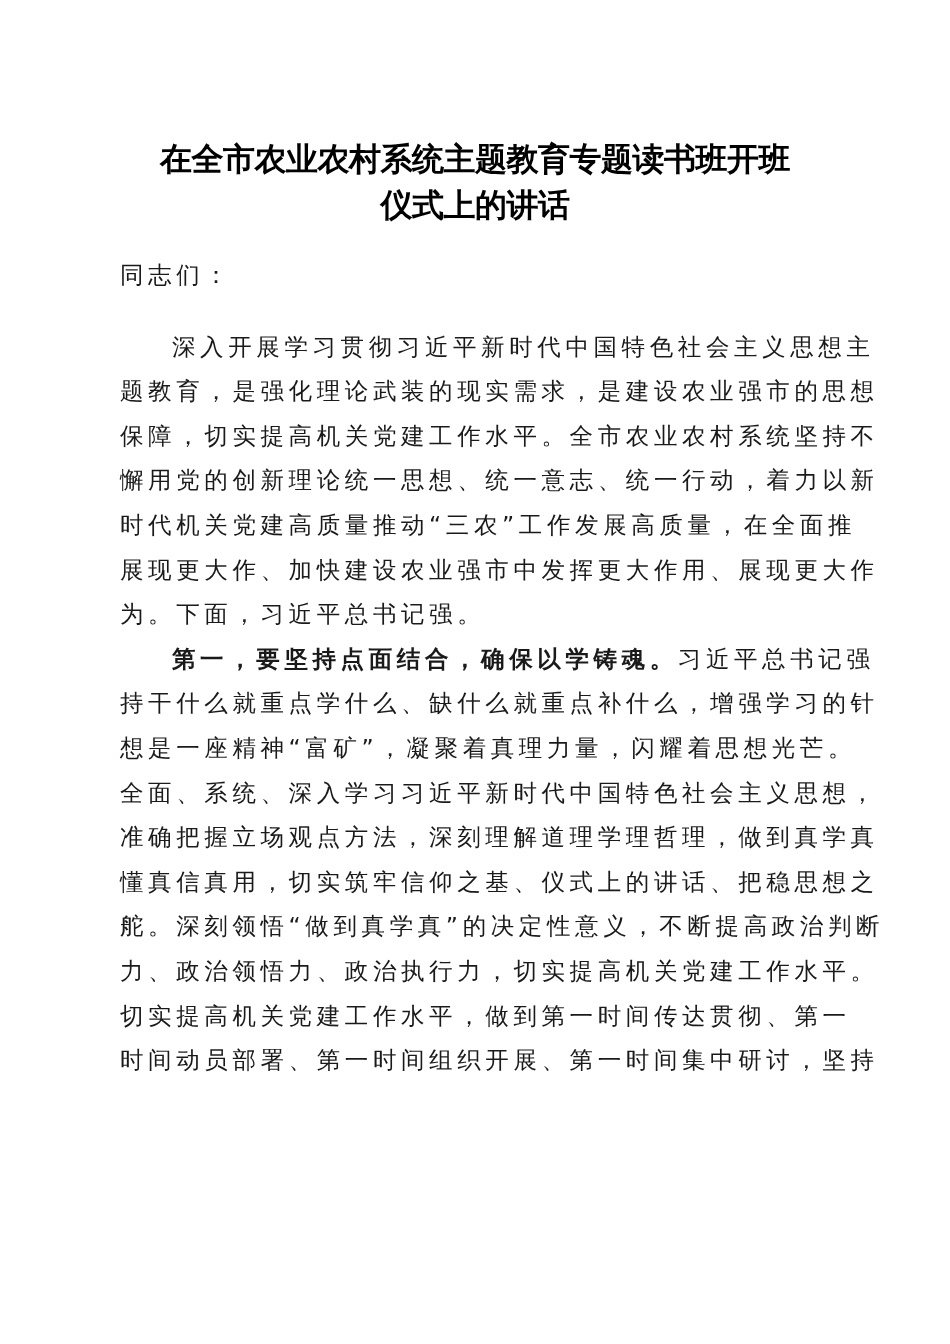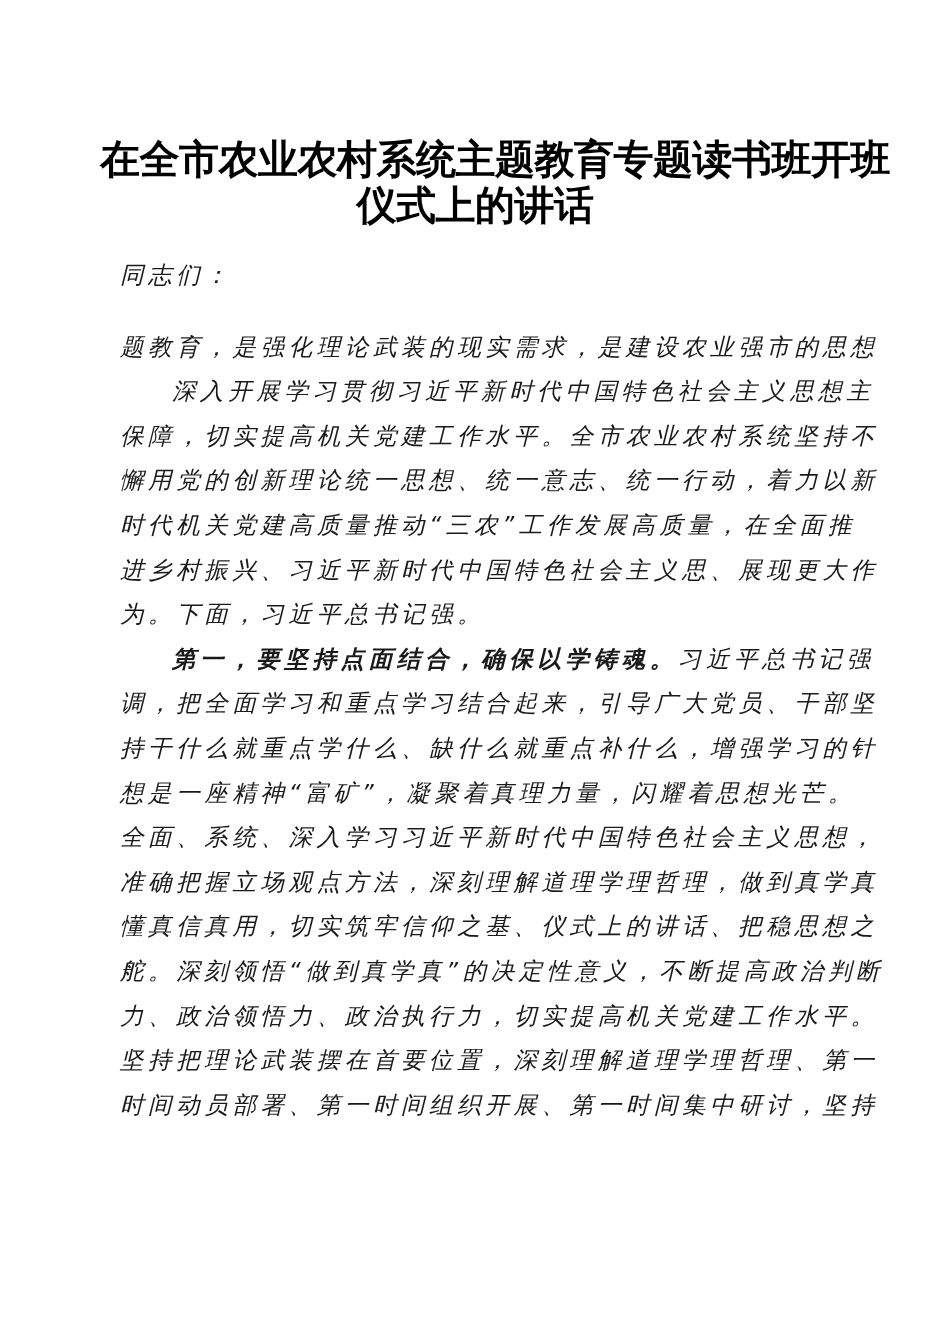--- a/index.html
+++ b/index.html
@@ -1,61 +1,60 @@
 <!DOCTYPE html>
 <html><head>
 <meta charset="utf-8">
 <style>
   html, body { margin: 0; padding: 0; background: #ffffff; }
   body { width: 950px; height: 1344px; position: relative; overflow: hidden;
          font-family: "DejaVu Serif", "Liberation Serif", serif; color: #111111; }
   .page { position: absolute; left: 0; top: 0; width: 950px; height: 1344px; background: #ffffff; }
   .title { position: absolute; left: 100px; width: 750px; top: 136px; text-align: center;
-           font-family: "DejaVu Serif", serif; font-weight: bold; font-size: 40px;
+           font-family: "DejaVu Serif", serif; font-weight: bold; font-size: 32px;
            line-height: 46px; letter-spacing: -0.5px; color: #000; }
   .title div { white-space: nowrap; }
   .body { position: absolute; left: 120px; top: 253px; width: 710px;
           font-family: "DejaVu Sans", "Liberation Sans", sans-serif; font-size: 23.5px;
           line-height: 44.6px; letter-spacing: 4.6px; color: #1a1a1a; }
-  .line { white-space: nowrap; height: 44.6px; font-style: italic; }
+  .line { white-space: nowrap; height: 44.6px; }
   .greet { margin-bottom: 27px; }
   .indent { padding-left: 52px; }
   .lead { font-family: "DejaVu Serif", serif; font-weight: bold; }
 </style>
 </head>
 <body>
 
 <div class="page">
   <div class="title">
     <div>在全市农业农村系统主题教育专题读书班开班</div>
     <div>仪式上的讲话</div>
   </div>
 
   <div class="body">
     <div class="line greet">同志们：</div>
 
     <div>
+      <div class="line indent">深入开展学习贯彻习近平新时代中国特色社会主义思想主</div>
       <div class="line">题教育，是强化理论武装的现实需求，是建设农业强市的思想</div>
-      <div class="line indent">深入开展学习贯彻习近平新时代中国特色社会主义思想主</div>
       <div class="line">保障，切实提高机关党建工作水平。全市农业农村系统坚持不</div>
       <div class="line">懈用党的创新理论统一思想、统一意志、统一行动，着力以新</div>
       <div class="line">时代机关党建高质量推动“三农”工作发展高质量，在全面推</div>
-      <div class="line">进乡村振兴、习近平新时代中国特色社会主义思、展现更大作</div>
+      <div class="line">展现更大作、加快建设农业强市中发挥更大作用、展现更大作</div>
       <div class="line">为。下面，习近平总书记强。</div>
     </div>
 
     <div>
       <div class="line indent">
         <span class="lead">第一，要坚持点面结合，确保以学铸魂。</span><span>习近平总书记强</span>
       </div>
-      <div class="line">调，把全面学习和重点学习结合起来，引导广大党员、干部坚</div>
       <div class="line">持干什么就重点学什么、缺什么就重点补什么，增强学习的针</div>
       <div class="line">想是一座精神“富矿”，凝聚着真理力量，闪耀着思想光芒。</div>
       <div class="line">全面、系统、深入学习习近平新时代中国特色社会主义思想，</div>
       <div class="line">准确把握立场观点方法，深刻理解道理学理哲理，做到真学真</div>
       <div class="line">懂真信真用，切实筑牢信仰之基、仪式上的讲话、把稳思想之</div>
       <div class="line">舵。深刻领悟“做到真学真”的决定性意义，不断提高政治判断</div>
       <div class="line">力、政治领悟力、政治执行力，切实提高机关党建工作水平。</div>
-      <div class="line">坚持把理论武装摆在首要位置，深刻理解道理学理哲理、第一</div>
+      <div class="line">切实提高机关党建工作水平，做到第一时间传达贯彻、第一</div>
       <div class="line">时间动员部署、第一时间组织开展、第一时间集中研讨，坚持</div>
     </div>
   </div>
 </div>
 
 </body></html>

